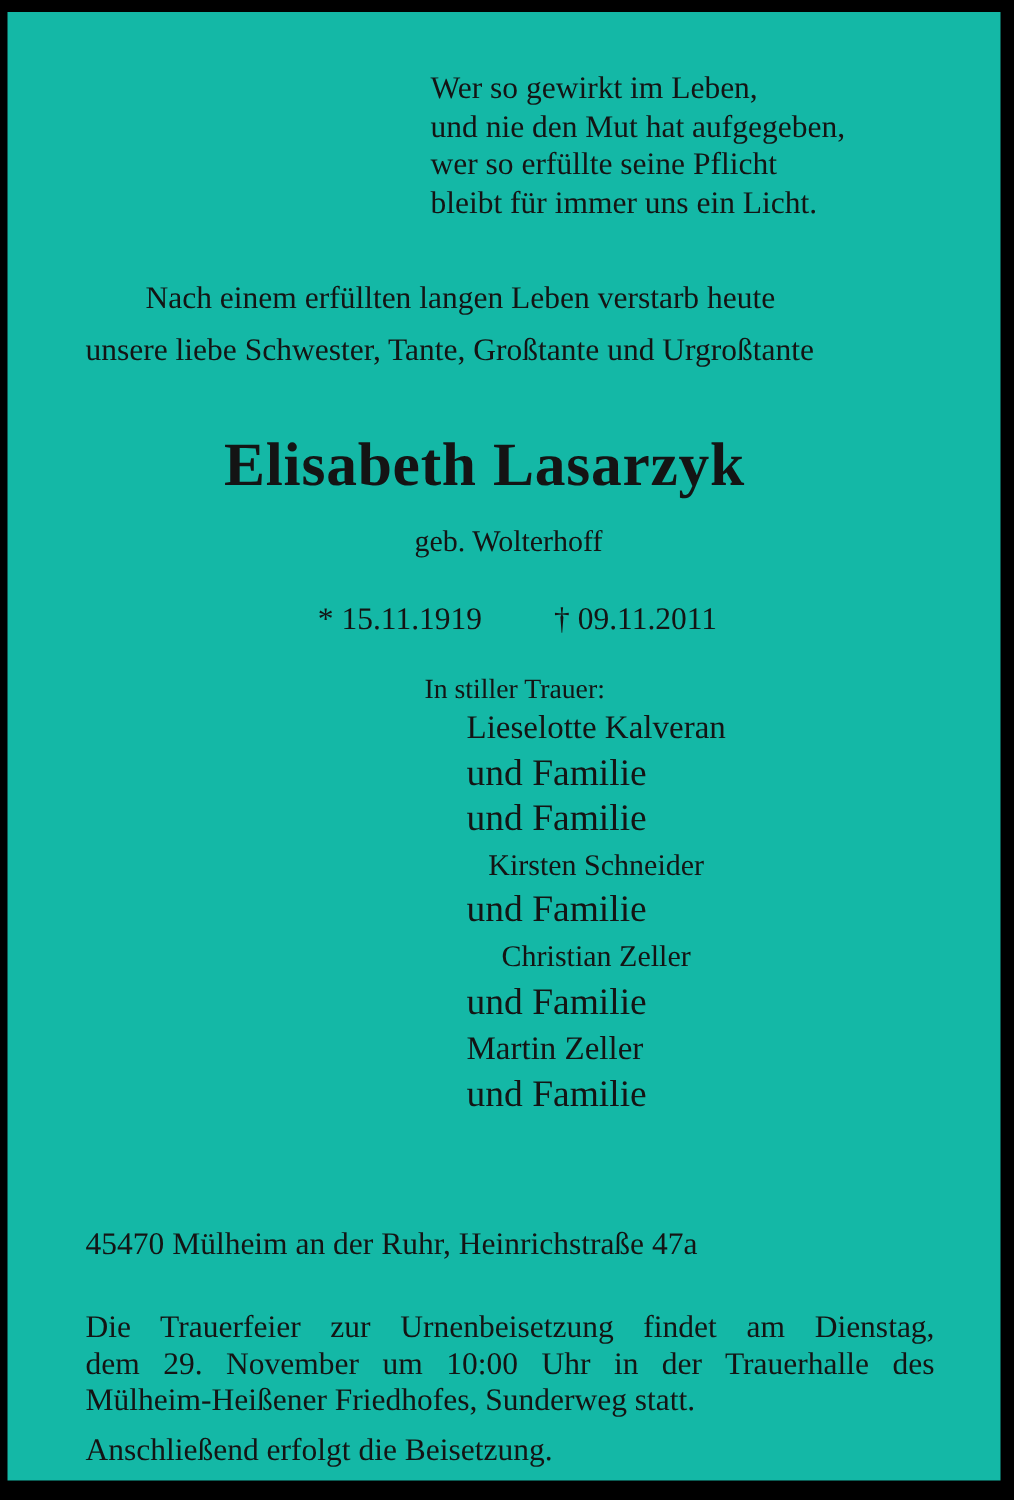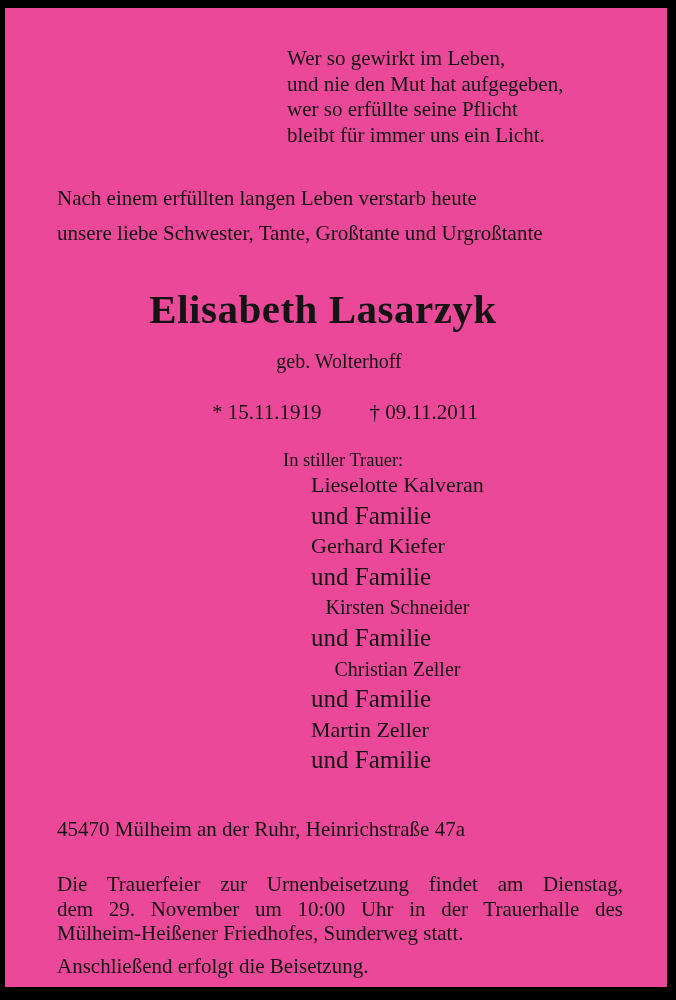--- a/index.html
+++ b/index.html
@@ -5,21 +5,21 @@
   html, body {
     margin: 0;
     padding: 0;
     background: #ffffff;
   }
   .page {
     position: relative;
     width: 676px;
     height: 1000px;
     box-sizing: border-box;
-    background: #ec4899;
+    background: #14b8a6;
     border-top: 8px solid #000000;
     border-left: 5px solid #000000;
     border-right: 9px solid #000000;
     border-bottom: 13px solid #000000;
     font-family: "Liberation Serif", "DejaVu Serif", serif;
     color: #141414;
     overflow: hidden;
   }
   .poem {
     position: absolute;
@@ -29,21 +29,21 @@
     line-height: 25.6px;
     white-space: nowrap;
   }
   .intro-line {
     position: absolute;
     left: 52px;
     font-size: 21px;
     line-height: 26px;
     white-space: nowrap;
   }
-  .intro-line-1 { top: 177px; }
+  .intro-line-1 { top: 177px; margin-left: 40px; }
   .intro-line-2 { top: 212px; }
   .header-block {
     position: absolute;
     left: 0;
     top: 278px;
     width: 100%;
     padding-right: 26px;
     box-sizing: border-box;
     text-align: center;
   }
@@ -141,21 +141,20 @@
     <div class="dates">
       <span>* 15.11.1919</span><span class="dates-gap"></span><span>† 09.11.2011</span>
     </div>
   </div>
 
   <div class="mourners">
     <div class="mourners-heading">In stiller Trauer:</div>
     <div class="mourner-list">
       <div class="mourner-line mourner-name-large">Lieselotte Kalveran</div>
       <div class="mourner-line mourner-family">und Familie</div>
-      <div class="mourner-line mourner-name-large">Gerhard Kiefer</div>
       <div class="mourner-line mourner-family">und Familie</div>
       <div class="mourner-line mourner-name-small">Kirsten Schneider</div>
       <div class="mourner-line mourner-family">und Familie</div>
       <div class="mourner-line mourner-name-small">Christian Zeller</div>
       <div class="mourner-line mourner-family">und Familie</div>
       <div class="mourner-line mourner-name-large">Martin Zeller</div>
       <div class="mourner-line mourner-family">und Familie</div>
     </div>
   </div>
 

